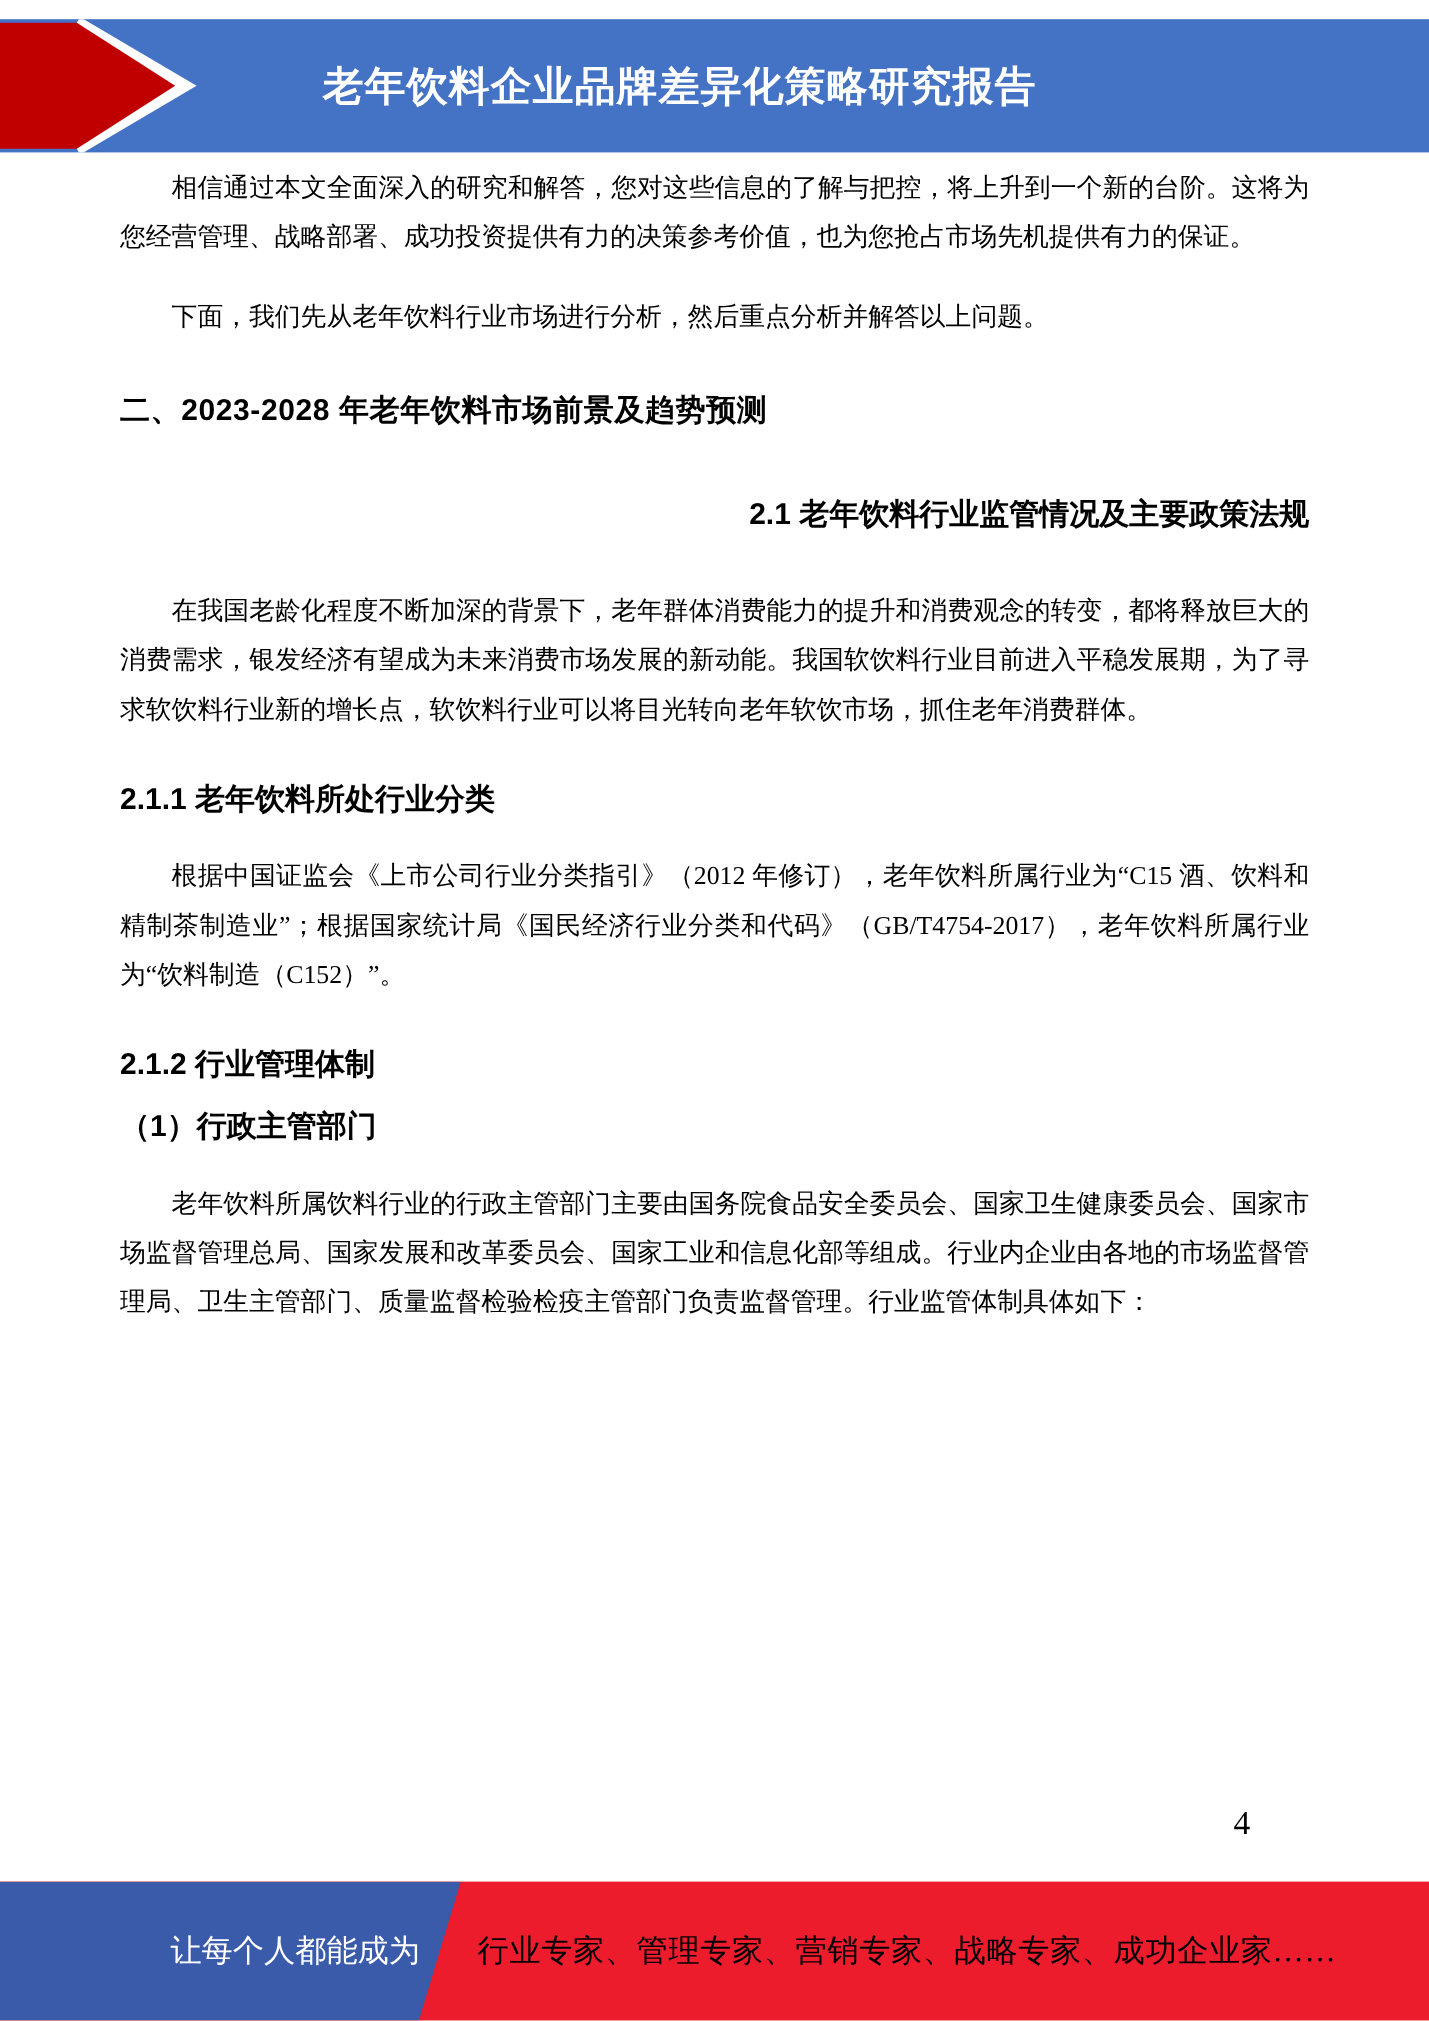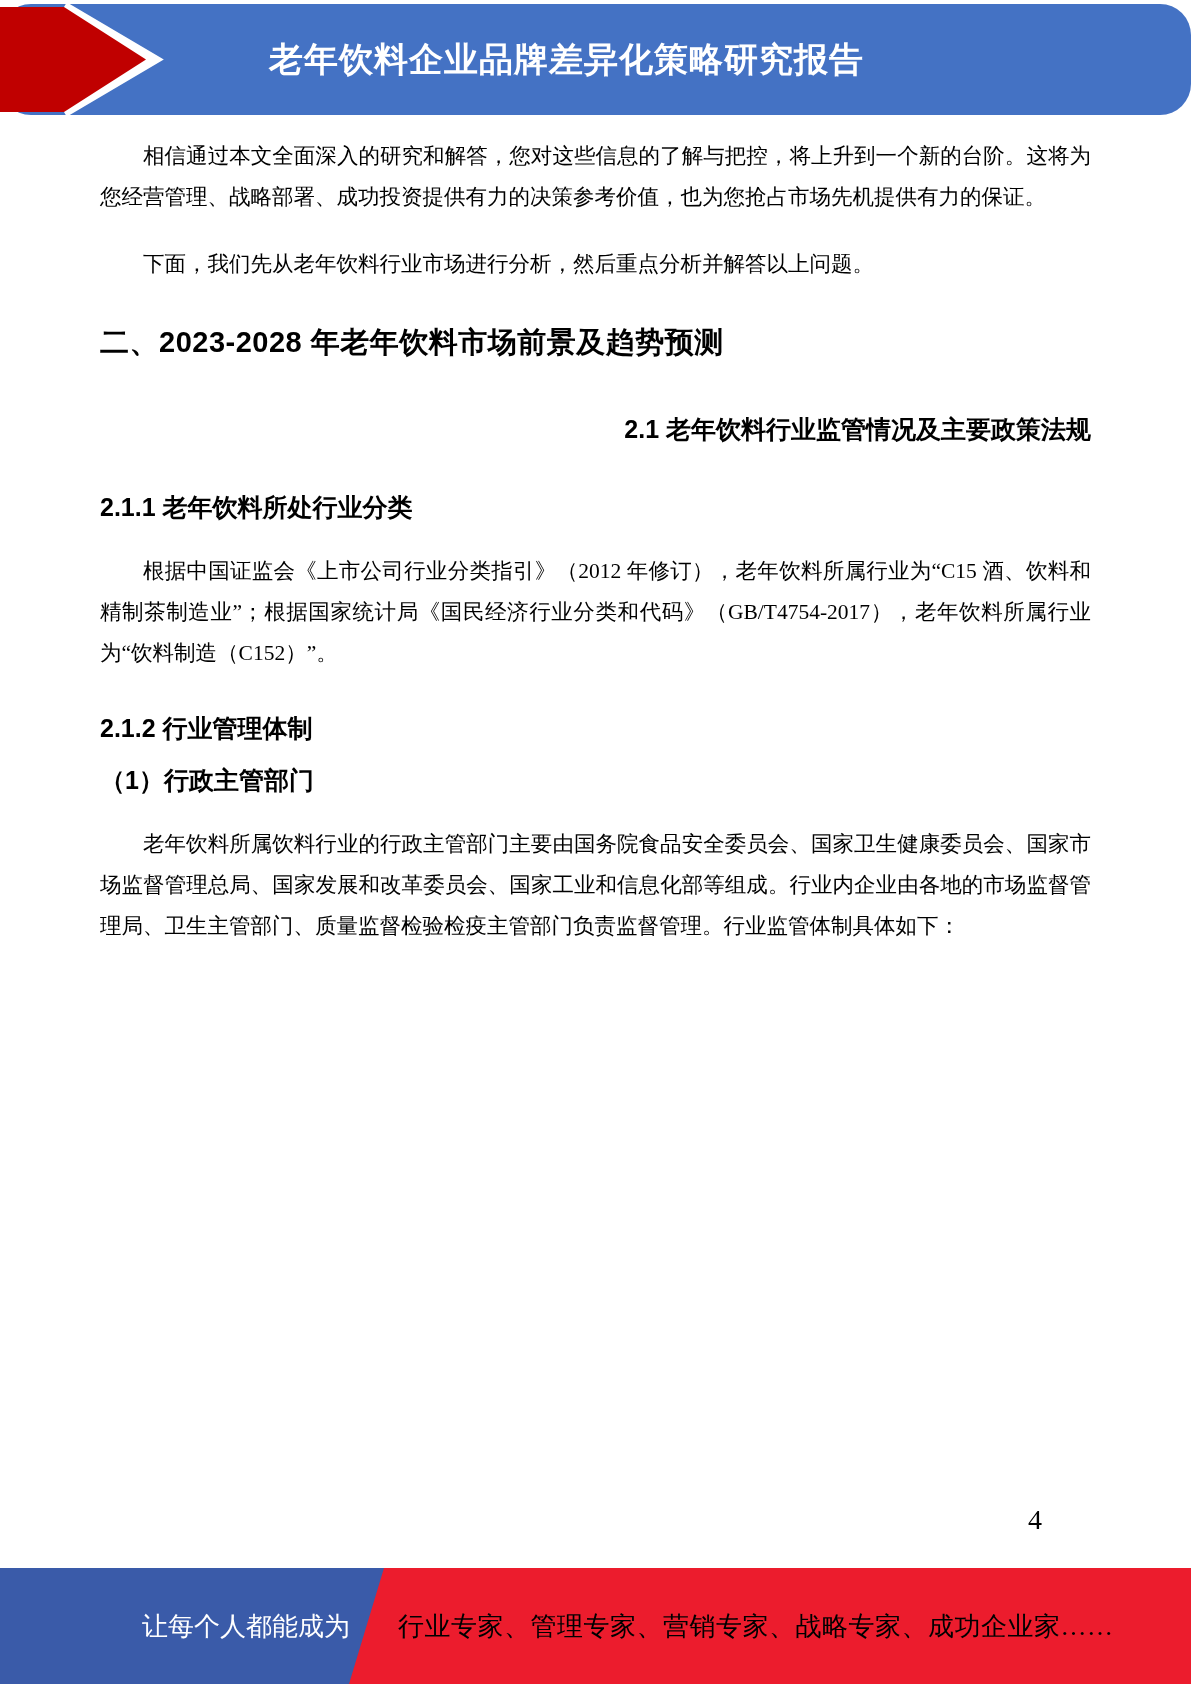--- a/index.html
+++ b/index.html
@@ -7,24 +7,23 @@
     position:relative;
     width:1191px; height:1684px;
     background:#ffffff;
     overflow:hidden;
     font-family:"Liberation Serif","DejaVu Serif",serif;
     color:#000000;
   }
 
   
   .banner {
-    position:absolute; top:4px; left:0;
+    position:absolute; top:16px; left:0;
     width:100%; height:111px;
     background:#4472C4;
-    border-radius:31px;
   }
   .chevron-wrap { position:absolute; top:0; left:0; width:175px; height:111px; }
   .banner-title {
     position:absolute; inset:0;
     display:flex; align-items:center; justify-content:center;
     padding-right:58px;
     font-family:"Liberation Sans","DejaVu Sans",sans-serif;
     font-weight:bold;
     font-size:34px;
     color:#ffffff;
@@ -42,21 +41,21 @@
     font-size:21.5px;
     line-height:41px;
     text-align:justify;
     text-justify:inter-ideograph;
     text-indent:2em;
     margin:26px 0;
   }
   .content h1 {
     font-family:"Liberation Sans","DejaVu Sans",sans-serif;
     font-weight:bold;
-    font-size:29px;
+    font-size:25px;
     line-height:46px;
     margin:34px 0 0 0;
     letter-spacing:0.5px;
   }
   .content h2 {
     font-family:"Liberation Sans","DejaVu Sans",sans-serif;
     font-weight:bold;
     font-size:25px;
     line-height:36px;
     margin:46px 0 42px 0;
@@ -130,20 +129,21 @@
     <div class="banner-title">老年饮料企业品牌差异化策略研究报告</div>
   </div>
 
   <div class="content">
     <p>相信通过本文全面深入的研究和解答，您对这些信息的了解与把控，将上升到一个新的台阶。这将为您经营管理、战略部署、成功投资提供有力的决策参考价值，也为您抢占市场先机提供有力的保证。</p>
     <p>下面，我们先从老年饮料行业市场进行分析，然后重点分析并解答以上问题。</p>
 
     <h1>二、2023-2028 年老年饮料市场前景及趋势预测</h1>
 
     <h2>2.1 老年饮料行业监管情况及主要政策法规</h2>
+    <p>在我国老龄化程度不断加深的背景下，老年群体消费能力的提升和消费观念的转变，都将释放巨大的消费需求，银发经济有望成为未来消费市场发展的新动能。我国软饮料行业目前进入平稳发展期，为了寻求软饮料行业新的增长点，软饮料行业可以将目光转向老年软饮市场，抓住老年消费群体。</p>
 
     <h3>2.1.1 老年饮料所处行业分类</h3>
     <p>根据中国证监会《上市公司行业分类指引》（2012 年修订），老年饮料所属行业为“C15 酒、饮料和精制茶制造业”；根据国家统计局《国民经济行业分类和代码》（GB/T4754-2017），老年饮料所属行业为“饮料制造（C152）”。</p>
 
     <h3>2.1.2 行业管理体制</h3>
 
     <h4>（1）行政主管部门</h4>
     <p>老年饮料所属饮料行业的行政主管部门主要由国务院食品安全委员会、国家卫生健康委员会、国家市场监督管理总局、国家发展和改革委员会、国家工业和信息化部等组成。行业内企业由各地的市场监督管理局、卫生主管部门、质量监督检验检疫主管部门负责监督管理。行业监管体制具体如下：</p>
   </div>
 

